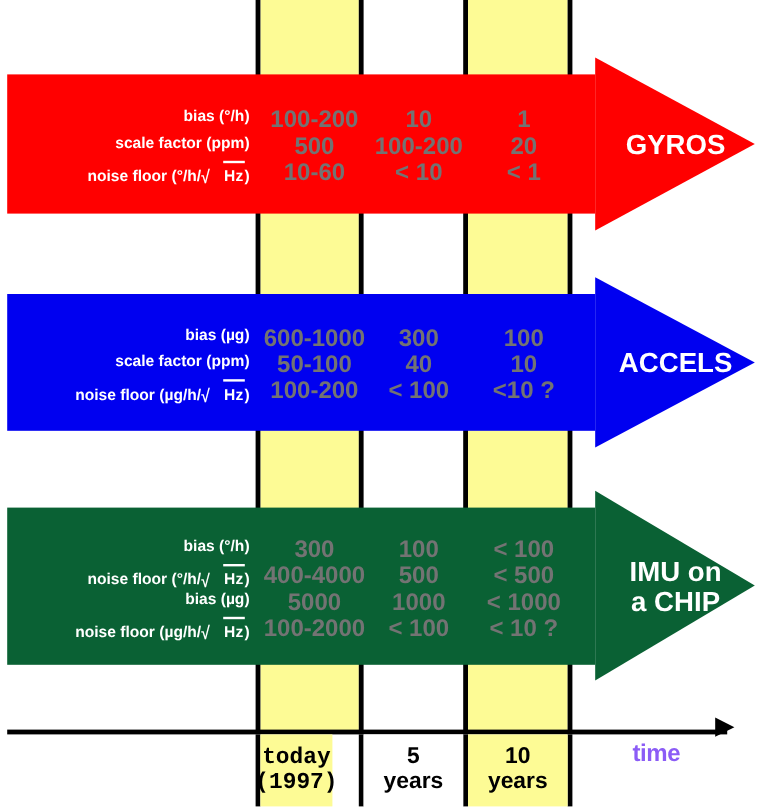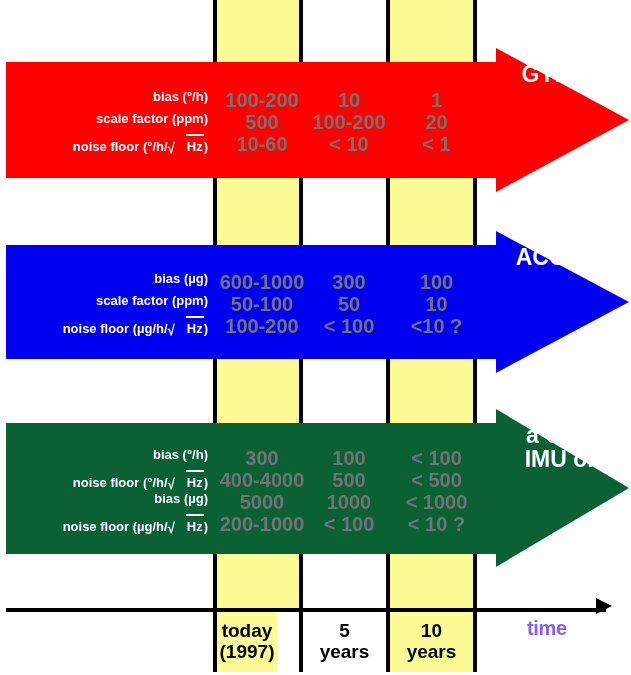--- a/index.html
+++ b/index.html
@@ -79,21 +79,21 @@
     display: flex;
     flex-direction: column;
     align-items: center;
     justify-content: center;
     font-size: 19px;
     font-weight: bold;
     color: #000000;
     line-height: 1.08;
     box-sizing: border-box;
   }
-  .axis-cell.c1 { left: 217px; width: 60px; background: #fdfb95; }
+  .axis-cell.c1 { left: 217px; width: 60px; background: #fdfb95; font-family: Liberation Mono, monospace; }
   .axis-cell.c2 { left: 303px; width: 83px; background: #ffffff; }
   .axis-cell.c3 { left: 390px; width: 83px; background: #fdfb95; }
 
   .vrule-low {
     position: absolute;
     top: 612px;
     width: 4px;
     height: 60px;
     background: #000000;
   }
@@ -186,20 +186,21 @@
 
   .arrow-title {
     position: absolute;
     left: 497px;
     top: 0;
     height: 100%;
     width: 120px;
     display: flex;
     flex-direction: column;
     align-items: center;
+    justify-content: center;
     font-size: 23px;
     font-weight: bold;
     color: #ffffff;
     line-height: 1.05;
     text-align: center;
     z-index: 3;
   }
 
   
   .sqrt {
@@ -273,21 +274,21 @@
       <div class="metric-line">
         <span class="metric-label">bias (µg)</span>
         <span class="metric-val col0">600-1000</span>
         <span class="metric-val col1">300</span>
         <span class="metric-val col2">100</span>
       </div>
 
       <div class="metric-line">
         <span class="metric-label">scale factor (ppm)</span>
         <span class="metric-val col0">50-100</span>
-        <span class="metric-val col1">50</span>
+        <span class="metric-val col1">40</span>
         <span class="metric-val col2">10</span>
       </div>
 
       <div class="metric-line">
         <span class="metric-label"><span>noise floor (µg/h/</span><span class="sqrt"><span class="radical">√</span><span class="radicand">Hz</span></span><span>)</span></span>
         <span class="metric-val col0">100-200</span>
         <span class="metric-val col1">&lt; 100</span>
         <span class="metric-val col2">&lt;10 ?</span>
       </div>
 
@@ -318,29 +319,29 @@
 
       <div class="metric-line">
         <span class="metric-label">bias (µg)</span>
         <span class="metric-val col0">5000</span>
         <span class="metric-val col1">1000</span>
         <span class="metric-val col2">&lt; 1000</span>
       </div>
 
       <div class="metric-line">
         <span class="metric-label"><span>noise floor (µg/h/</span><span class="sqrt"><span class="radical">√</span><span class="radicand">Hz</span></span><span>)</span></span>
-        <span class="metric-val col0">200-1000</span>
+        <span class="metric-val col0">100-2000</span>
         <span class="metric-val col1">&lt; 100</span>
         <span class="metric-val col2">&lt; 10 ?</span>
       </div>
 
     </div>
     <div class="arrow-title">
+      <span>IMU on</span>
       <span>a CHIP</span>
-      <span>IMU on</span>
     </div>
   </div>
 
   <div class="axis-line"></div>
   <div class="axis-arrowhead"></div>
   <div class="time-label">time</div>
 
   <div class="vrule-low l1"></div>
   <div class="vrule-low l2"></div>
   <div class="vrule-low l3"></div>

